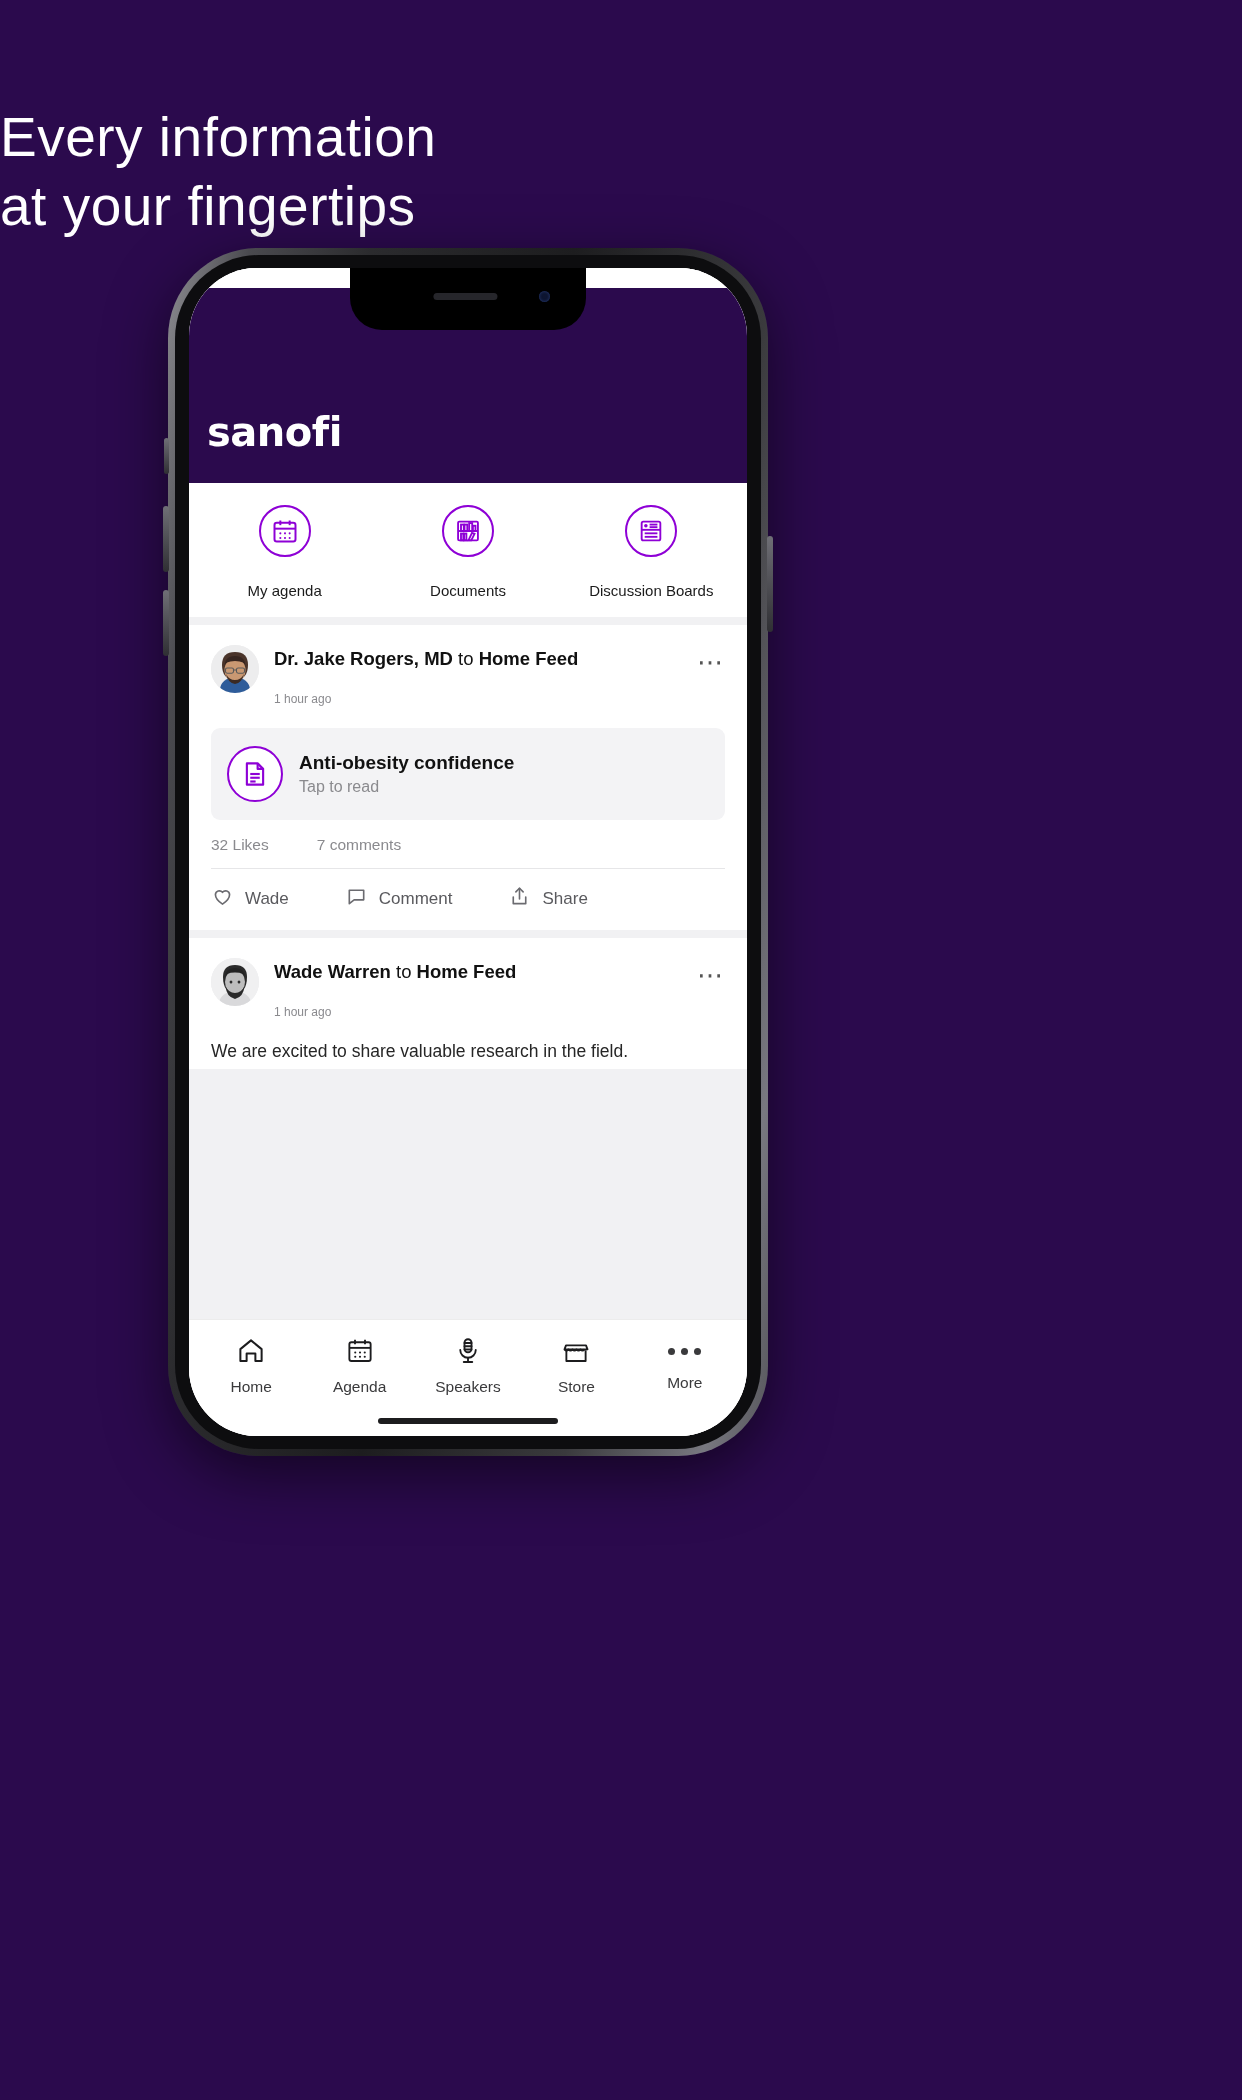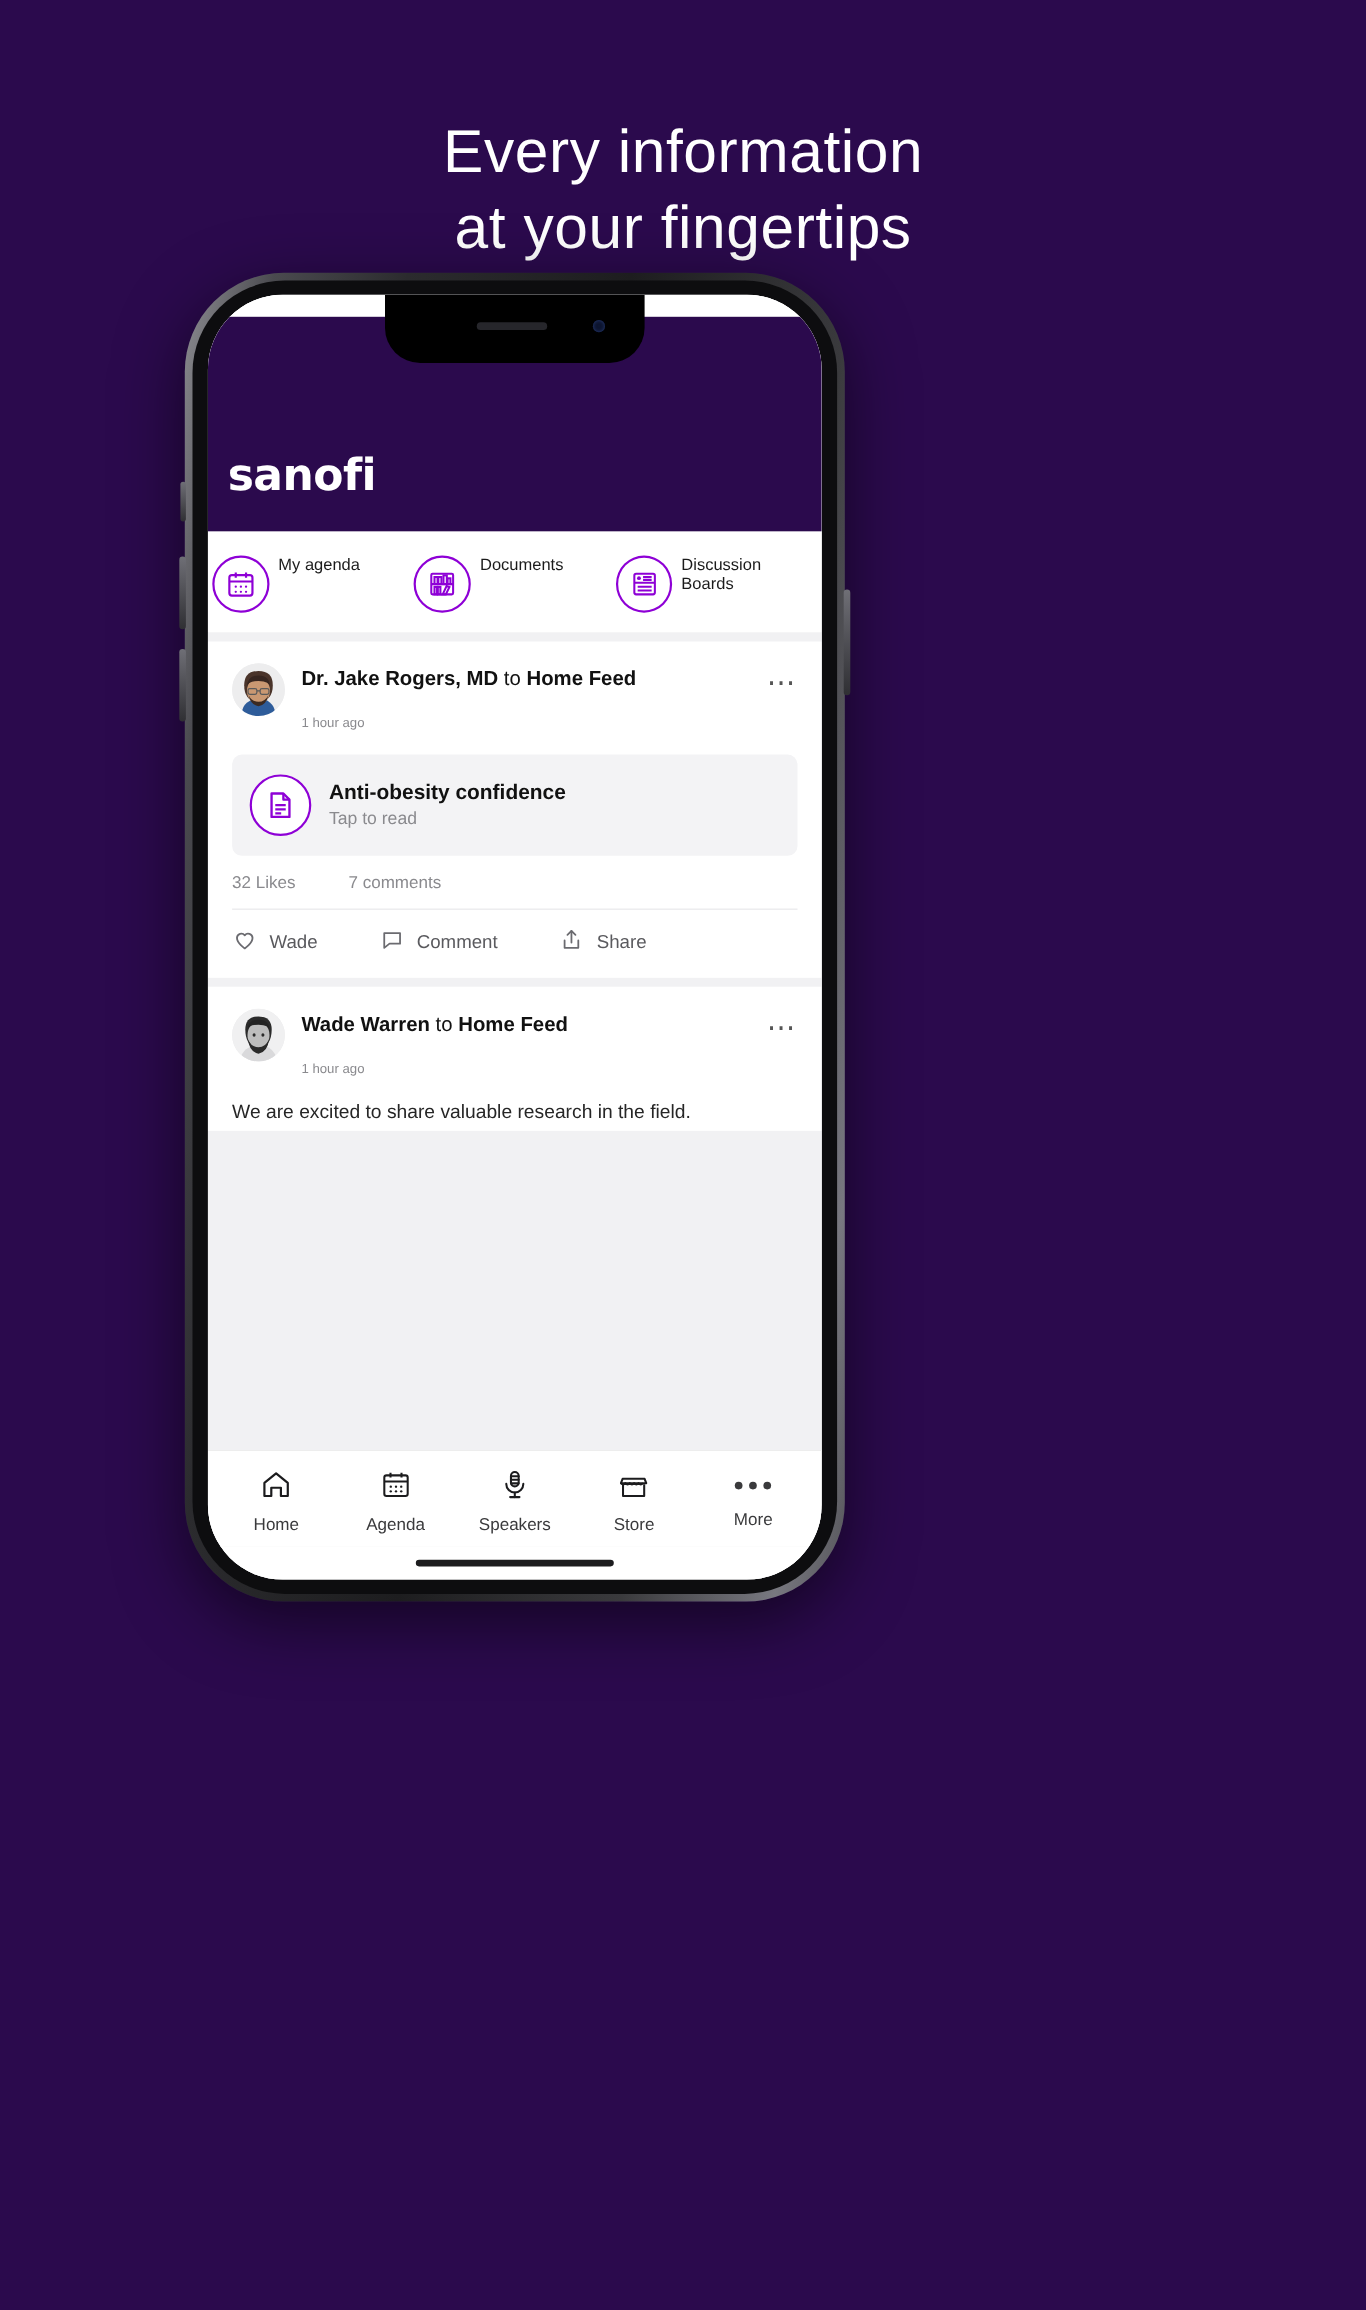--- a/index.html
+++ b/index.html
@@ -8,21 +8,20 @@
     background:#2B0A4D;
     font-family:"Liberation Sans", sans-serif;
     overflow:hidden;
     position:relative;
   }
 
   
   .headline {
     position:absolute;
     top:110px; left:0; width:100%;
-    text-align:center;
     color:#FFFFFF;
     font-size:55px;
     line-height:1.0;
     font-weight:400;
     letter-spacing:0.5px;
   }
   .headline .hl-line { display:block; margin-bottom:14px; }
 
   
   .phone-wrap {
@@ -105,22 +104,22 @@
 
   
   .quick-actions {
     background:#ffffff;
     display:flex;
     padding:22px 4px 18px 4px;
     flex:0 0 auto;
   }
   .qa-item {
     flex:1;
-    display:flex; flex-direction:row; align-items:flex-start;
-    gap:8px;
+    display:flex; flex-direction:column; align-items:center;
+    gap:25px;
   }
   .qa-circle {
     width:52px; height:52px;
     border:2.6px solid #8E00D6;
     border-radius:50%;
     display:flex; align-items:center; justify-content:center;
   }
   .qa-label { font-size:15px; color:#1b1b1b; }
 
   .divider-gap { height:8px; background:#f1f1f3; flex:0 0 auto; }

